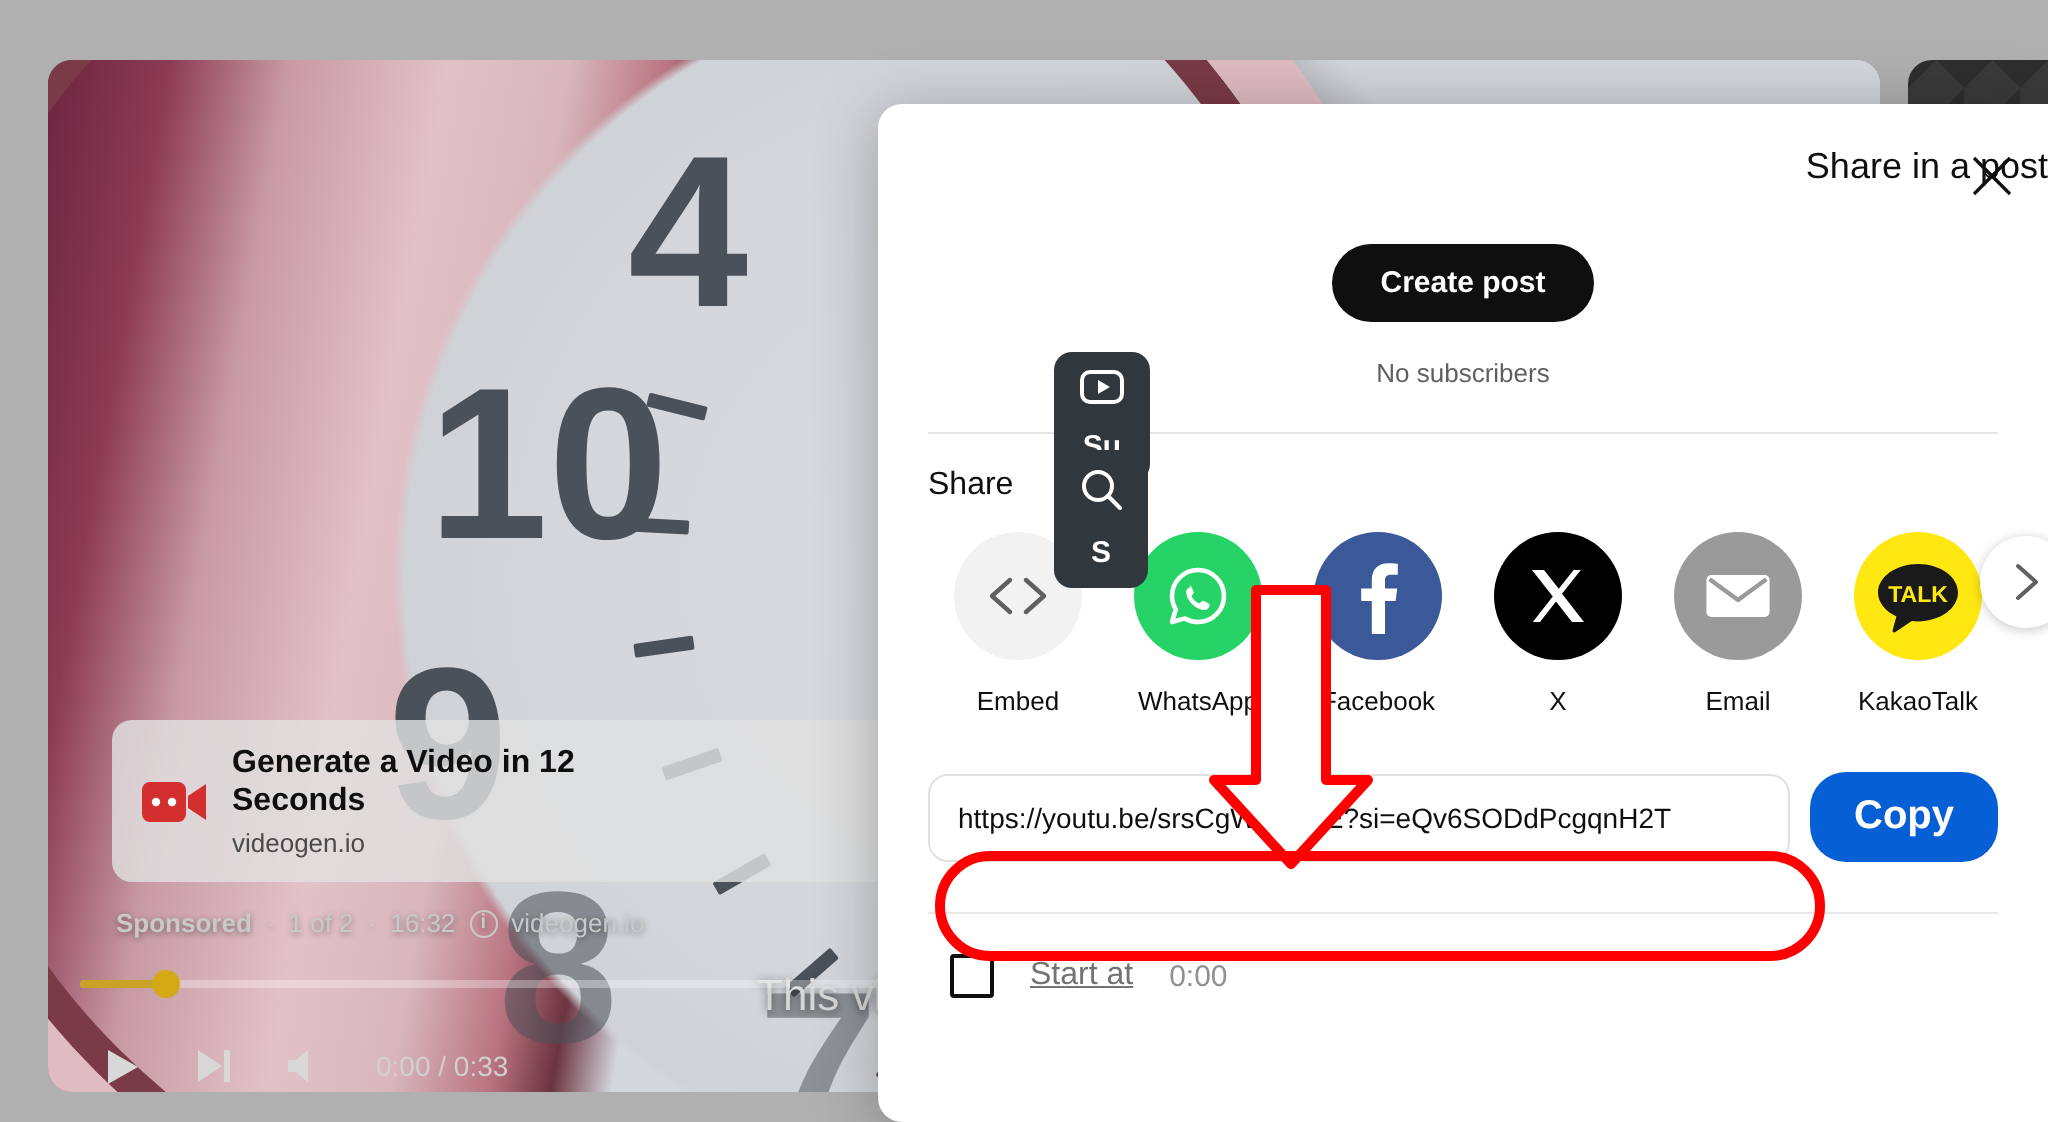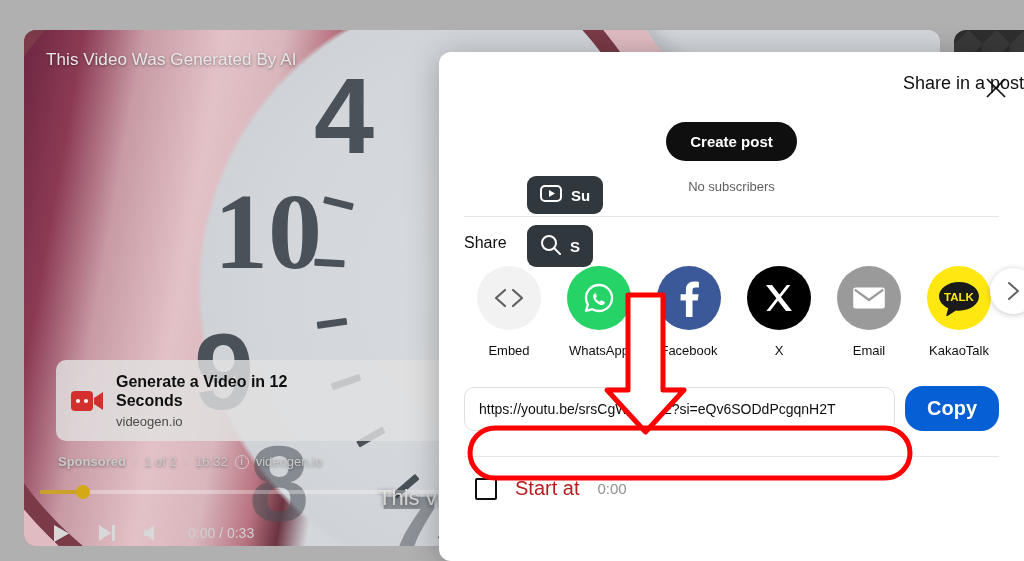--- a/index.html
+++ b/index.html
@@ -50,21 +50,21 @@
     position: absolute; left: 290px; top: 246px;
     width: 30px; height: 7px; background: #4a5158; border-radius: 1px;
     transform-origin: 330px 4px;
   }
   .numeral {
     position: absolute; color: #4a5158; font-weight: 700;
     font-family: "Liberation Sans", sans-serif; line-height: 1;
     user-select: none;
   }
   .n11 { left: 290px; top: 32px; font-size: 108px; }
-  .n10 { left: 190px; top: 148px; font-size: 108px; font-family: Liberation Serif, serif; }
+  .n10 { left: 190px; top: 148px; font-size: 108px; }
   .n9  { left: 170px; top: 288px; font-size: 108px; }
   .n8  { left: 225px; top: 400px; font-size: 108px; opacity: .55; }
   .n7  { left: 355px; top: 450px; font-size: 108px; opacity: .5; }
   .hand {
     position: absolute; left: 430px; top: 258px;
     width: 190px; height: 11px; background: #394047; border-radius: 3px;
     transform-origin: 0 50%; transform: rotate(-36deg);
   }
 
   
@@ -201,20 +201,21 @@
     display: flex; align-items: center; justify-content: center;
     cursor: pointer; border: none; color: #606060; z-index: 5;
   }
 
   
   .tooltip {
     position: absolute; display: flex; align-items: center; gap: 9px;
     background: #30373d; color: #fff; border-radius: 9px;
     padding: 9px 13px; font-size: 15px; font-weight: 700; white-space: nowrap;
     z-index: 8;
+    flex-direction: column;
   }
   .tip-sub { left: 527px; top: 176px; }
   .tip-search { left: 527px; top: 225px; }
 
   
   .url-row {
     display: flex; align-items: center; gap: 10px;
     margin: 28px 25px 0; padding: 0;
   }
   .url-box {
@@ -232,21 +233,21 @@
   .divider2 { height: 1px; background: #e8e8e8; margin: 25px 25px 0; }
 
   .startat-row {
     display: flex; align-items: center; gap: 18px;
     margin: 20px 0 0 36px;
   }
   .checkbox {
     width: 22px; height: 22px; border: 2px solid #0f0f0f; border-radius: 2px;
     background: #fff; cursor: pointer; flex: 0 0 22px;
   }
-  .startat-label { font-size: 20px; color: #b91c1c; }
+  .startat-label { font-size: 16px; color: #737373; text-decoration: underline; }
   .startat-time { font-size: 15px; color: #909090; }
 
   
   .annot { position: absolute; inset: 0; pointer-events: none; z-index: 20; }
 </style>
 </head>
 <body>
 
 <div id="root">
 
@@ -269,21 +270,20 @@
           <div class="tick" style="transform: rotate(14deg);"></div>
         </div>
       <div class="numeral n11">4</div>
       <div class="numeral n10">10</div>
       <div class="numeral n9">9</div>
       <div class="numeral n8">8</div>
       <div class="numeral n7">7</div>
       <div class="hand"></div>
     </div>
 
-    <div class="video-title">This Video Was Generated By AI</div>
 
     <div class="ad-card">
       <div class="ad-icon">
         <svg width="32" height="24" viewBox="0 0 32 24">
           <rect x="0" y="2" width="22" height="20" rx="4" fill="#d32f2f"></rect>
           <path d="M23 9 L32 3 L32 21 L23 15 Z" fill="#d32f2f"></path>
           <circle cx="7" cy="12" r="2.1" fill="#fff"></circle>
           <circle cx="15" cy="12" r="2.1" fill="#fff"></circle>
         </svg>
       </div>

